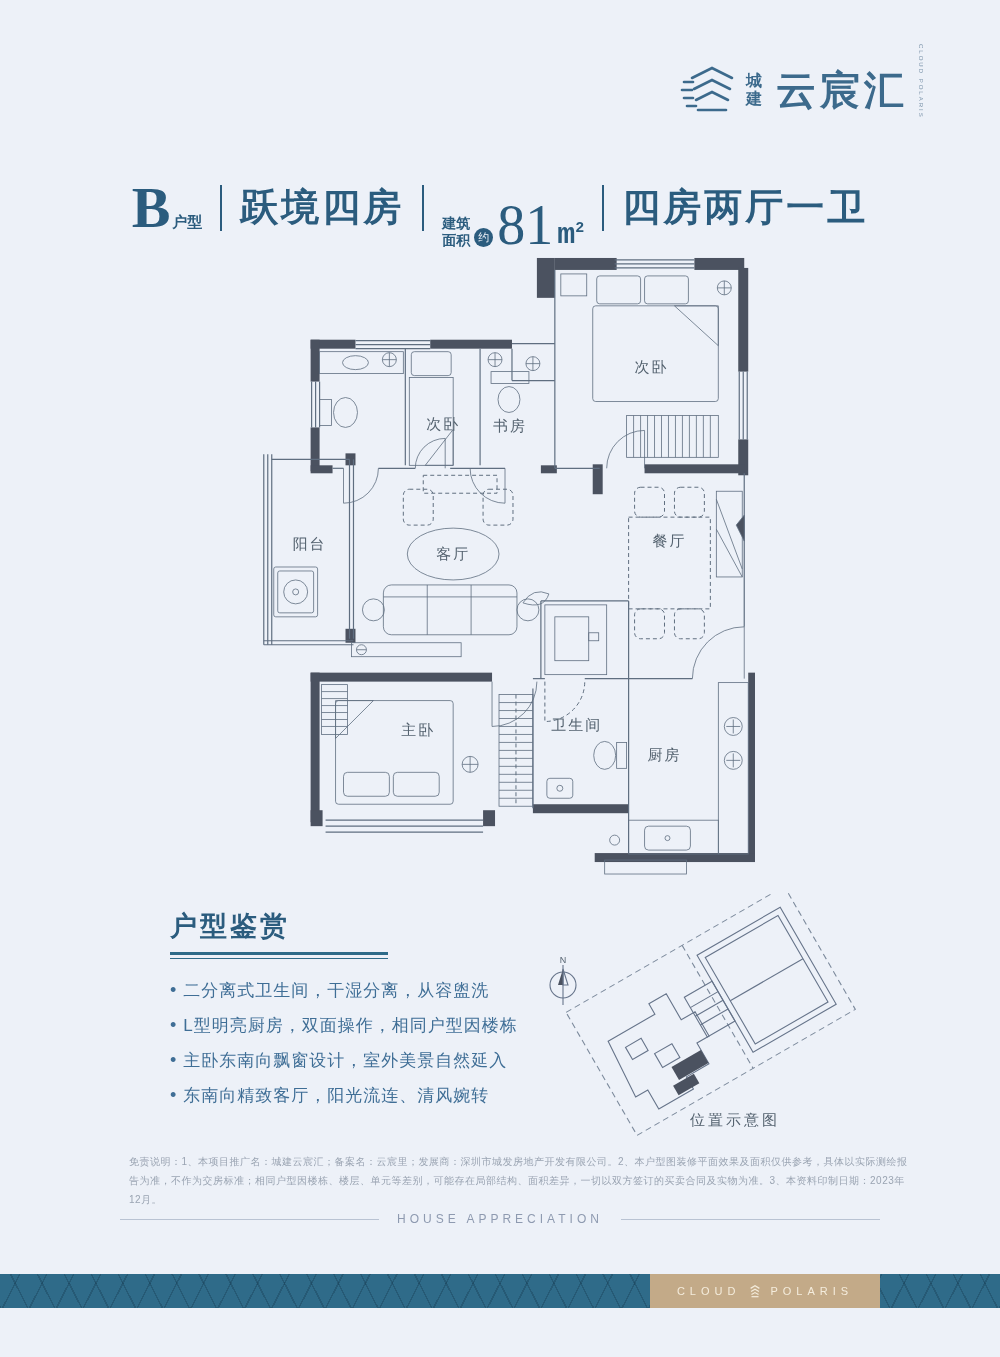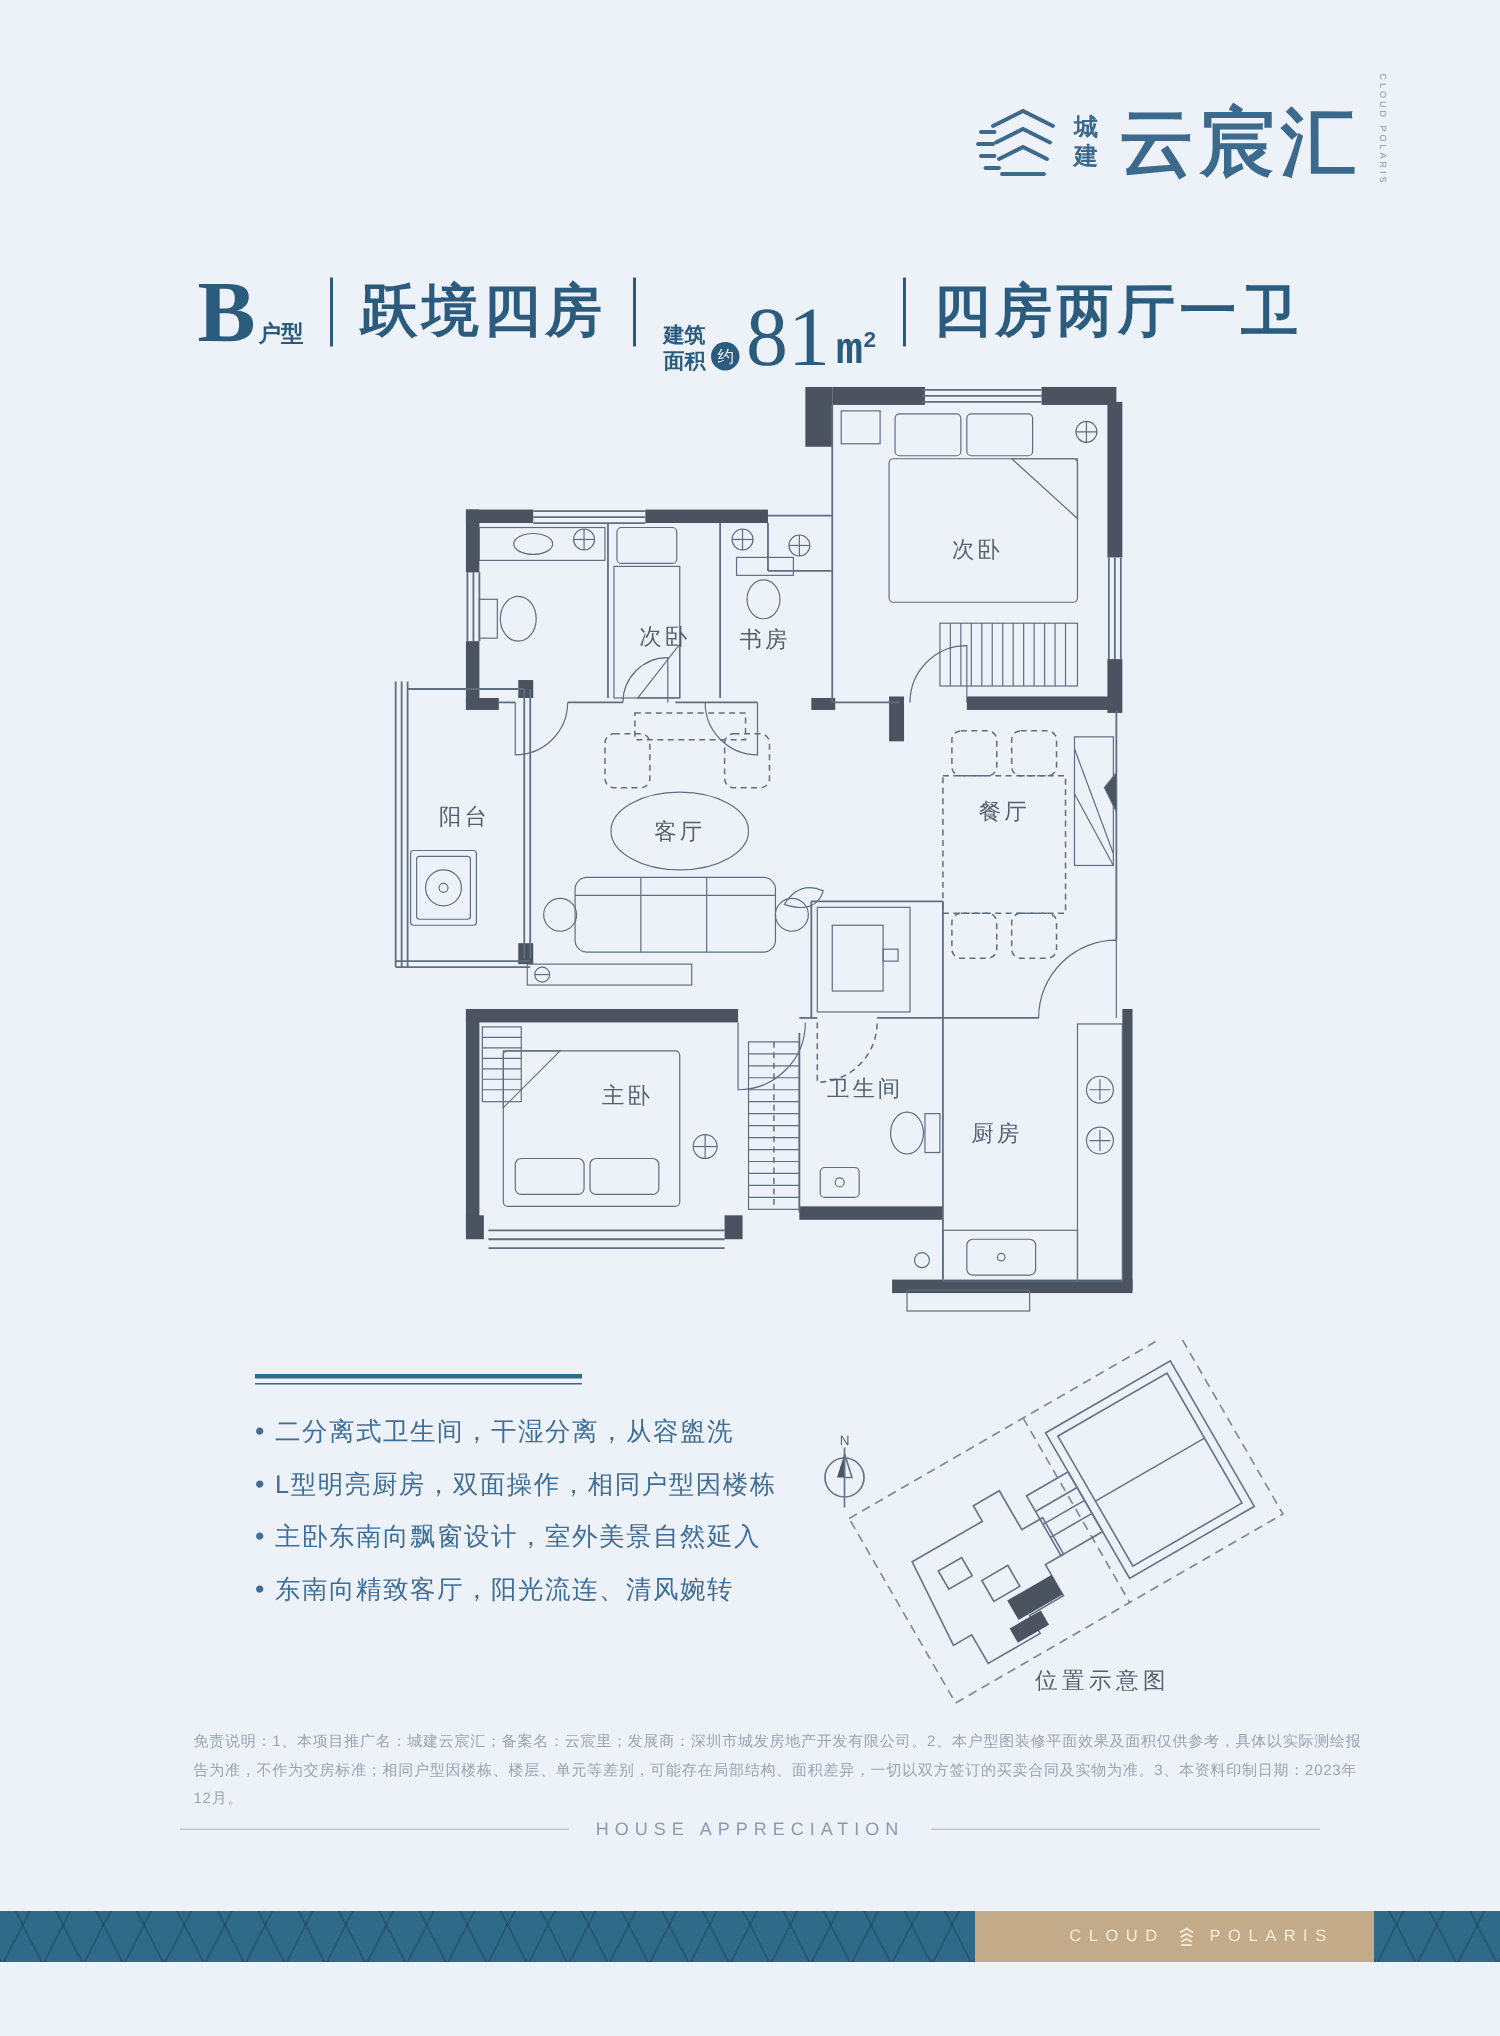--- a/index.html
+++ b/index.html
@@ -3,21 +3,21 @@
 <meta charset="utf-8">
 <style>
   html,body{margin:0;padding:0;}
   body{font-family:"Liberation Sans", sans-serif; background:#dfe5ef;}
   .page{position:relative;width:1000px;height:1357px;margin:0 auto;background:#edf1f8;overflow:hidden;}
 
   
   .logo{position:absolute;top:62px;right:76px;display:flex;align-items:center;gap:10px;color:#3c6a8c;}
   .logo .mark{width:58px;height:56px;}
   .logo .cn-small{display:flex;flex-direction:column;font-size:16px;font-weight:bold;line-height:1.15;letter-spacing:1px;border-right:1px solid rgba(60,106,140,.0);padding-right:2px;}
-  .logo .cn-large{font-family:Liberation Sans, sans-serif;font-size:50px;font-weight:bold;letter-spacing:4px;}
+  .logo .cn-large{font-family:Liberation Sans, sans-serif;font-size:40px;font-weight:bold;letter-spacing:4px;}
   .logo .en-vert{writing-mode:vertical-rl;font-size:6px;letter-spacing:2px;color:#7d95ab;margin-top:-18px;}
 
   
   .title-row{position:absolute;top:166px;left:0;width:100%;display:flex;justify-content:center;align-items:center;gap:18px;color:#2b5c7e;}
   .t-sep{width:2px;height:46px;background:#2b5c7e;}
   .unit{display:flex;align-items:flex-end;}
   .unit .letter{font-family:"Liberation Serif", serif;font-size:58px;line-height:.9;font-weight:bold;}
   .unit .suffix{font-size:15px;font-weight:bold;margin-left:2px;margin-bottom:2px;}
   .t-name{font-size:38px;font-weight:bold;letter-spacing:3px;}
   .area{display:flex;align-items:flex-end;gap:4px;}
@@ -58,21 +58,21 @@
   
   .divider{position:absolute;top:1212px;left:120px;right:120px;display:flex;align-items:center;gap:18px;color:#8e9ab0;}
   .divider .line{flex:1;height:1px;background:#b9c3d3;}
   .divider .txt{font-size:12px;letter-spacing:4px;}
 
   
   .band{position:absolute;top:1274px;left:0;width:1000px;height:34px;background-color:#2f6b89;
     background-image:
       repeating-linear-gradient(63deg, rgba(15,45,65,.28) 0 1.5px, transparent 1.5px 24px),
       repeating-linear-gradient(-63deg, rgba(15,45,65,.28) 0 1.5px, transparent 1.5px 24px);}
-  .band .tan{position:absolute;left:650px;top:0;width:230px;height:34px;background:#c3aa88;display:flex;align-items:center;justify-content:center;gap:8px;color:#f4ecdc;font-size:11px;letter-spacing:5px;padding-left:36px;}
+  .band .tan{position:absolute;left:650px;top:0;width:230px;height:34px;background:#c3aa88;display:flex;align-items:center;justify-content:center;gap:8px;color:#f4ecdc;font-size:11px;letter-spacing:5px;}
   .band .tan svg{width:14px;height:14px;}
 </style>
 </head>
 <body>
 
 <div class="page">
 
   <div class="logo">
     <svg class="mark" viewBox="0 0 58 56">
       <g stroke="#3c6a8c" stroke-width="2.6" fill="none" stroke-linecap="round">
@@ -346,20 +346,21 @@
       <text x="54" y="300" text-anchor="middle">阳台</text>
       <text x="198" y="310" text-anchor="middle">客厅</text>
       <text x="415" y="297" text-anchor="middle">餐厅</text>
       <text x="163" y="487" text-anchor="middle">主卧</text>
       <text x="322" y="482" text-anchor="middle">卫生间</text>
       <text x="410" y="512" text-anchor="middle">厨房</text>
     </g>
   </svg>
 
   <div class="apprec">
+    <h2>户型鉴赏</h2>
     <div class="rule"></div>
     <ul>
       <li>二分离式卫生间，干湿分离，从容盥洗</li>
       <li>L型明亮厨房，双面操作，相同户型因楼栋</li>
       <li>主卧东南向飘窗设计，室外美景自然延入</li>
       <li>东南向精致客厅，阳光流连、清风婉转</li>
     </ul>
   </div>
 
   <svg class="loc" width="420" height="248" viewBox="0 0 420 248">

